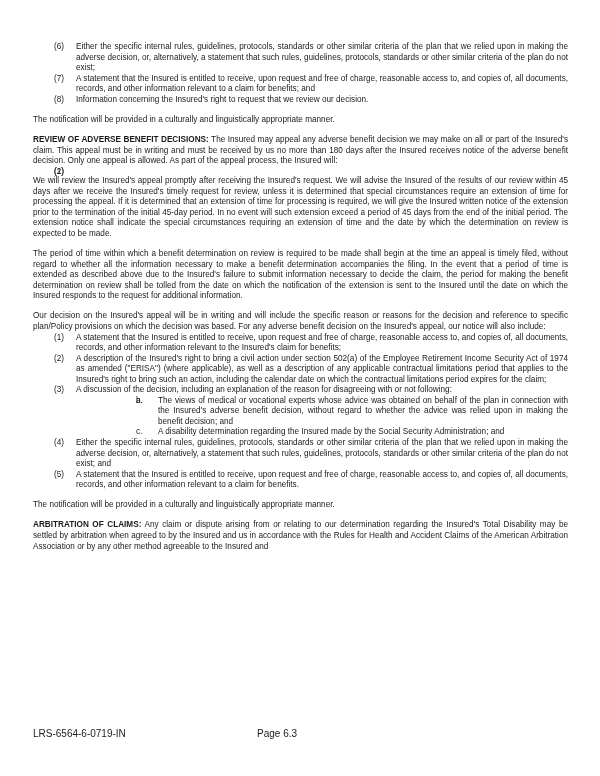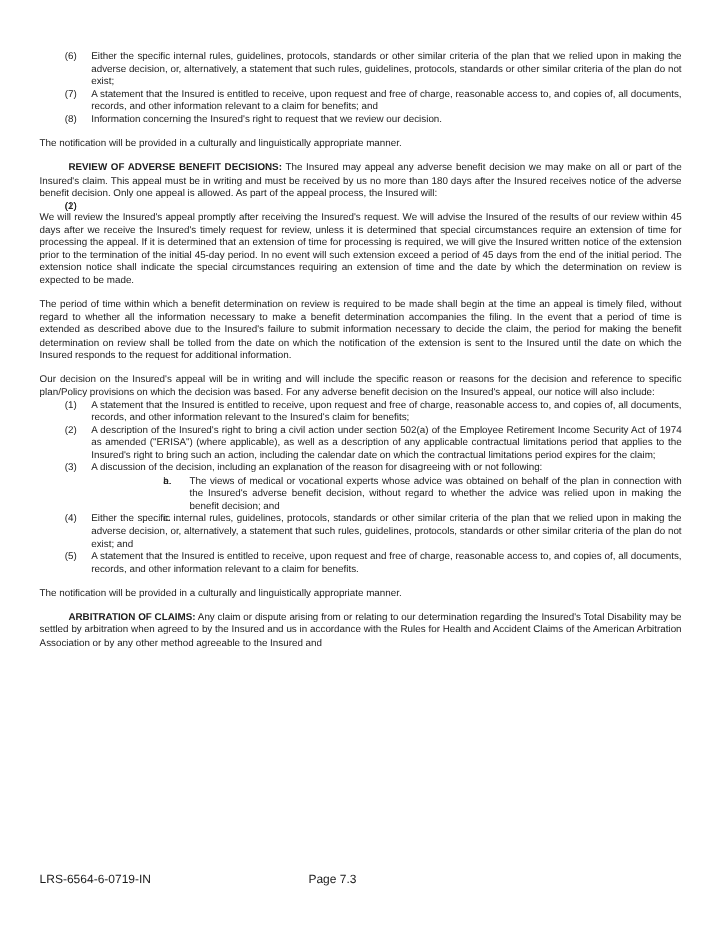--- a/index.html
+++ b/index.html
@@ -33,21 +33,20 @@
   p.para {
     margin: 0 0 9.6px 0;
     text-align: justify;
     text-justify: inter-word;
   }
   p.para.tight {
     margin-bottom: 0;
   }
   .hd {
     font-weight: bold;
-    margin-left: 24px;
   }
   
   .list {
     margin: 0;
     padding: 0;
     list-style: none;
   }
   .list.lvl1 {
     margin-left: 21px;       
   }
@@ -159,20 +158,21 @@
         <ul class="list lvl2">
           <li class="li alpha">
             <span class="marker">a.</span>
           </li>
           <li class="li alpha">
             <span class="marker">b.</span>
             <span>The views of medical or vocational experts whose advice was obtained on behalf of the plan in connection with the Insured's adverse benefit decision, without regard to whether the advice was relied upon in making the benefit decision; and</span>
           </li>
           <li class="li alpha">
             <span class="marker">c.</span>
+            <span>A disability determination regarding the Insured made by the Social Security Administration; and</span>
           </li>
         </ul>
       </li>
       <li class="li">
         <span class="marker">(4)</span>
         <span>Either the specific internal rules, guidelines, protocols, standards or other similar criteria of the plan that we relied upon in making the adverse decision, or, alternatively, a statement that such rules, guidelines, protocols, standards or other similar criteria of the plan do not exist; and</span>
       </li>
       <li class="li">
         <span class="marker">(5)</span>
         <span>A statement that the Insured is entitled to receive, upon request and free of charge, reasonable access to, and copies of, all documents, records, and other information relevant to a claim for benefits.</span>
@@ -182,15 +182,15 @@
     <div class="spacer-sm"></div>
 
     <p class="para">The notification will be provided in a culturally and linguistically appropriate manner.</p>
 
     <p class="para tight"><span class="hd">ARBITRATION OF CLAIMS:</span><span> Any claim or dispute arising from or relating to our determination regarding the Insured's Total Disability may be settled by arbitration when agreed to by the Insured and us in accordance with the Rules for Health and Accident Claims of the American Arbitration Association or by any other method agreeable to the Insured and</span></p>
 
   </div>
 
   <div class="footer">
     <span class="doc-id">LRS-6564-6-0719-IN</span>
-    <span class="page-no">Page 7.3</span>
+    <span class="page-no">Page 6.3</span>
   </div>
 </div>
 
 </body></html>

